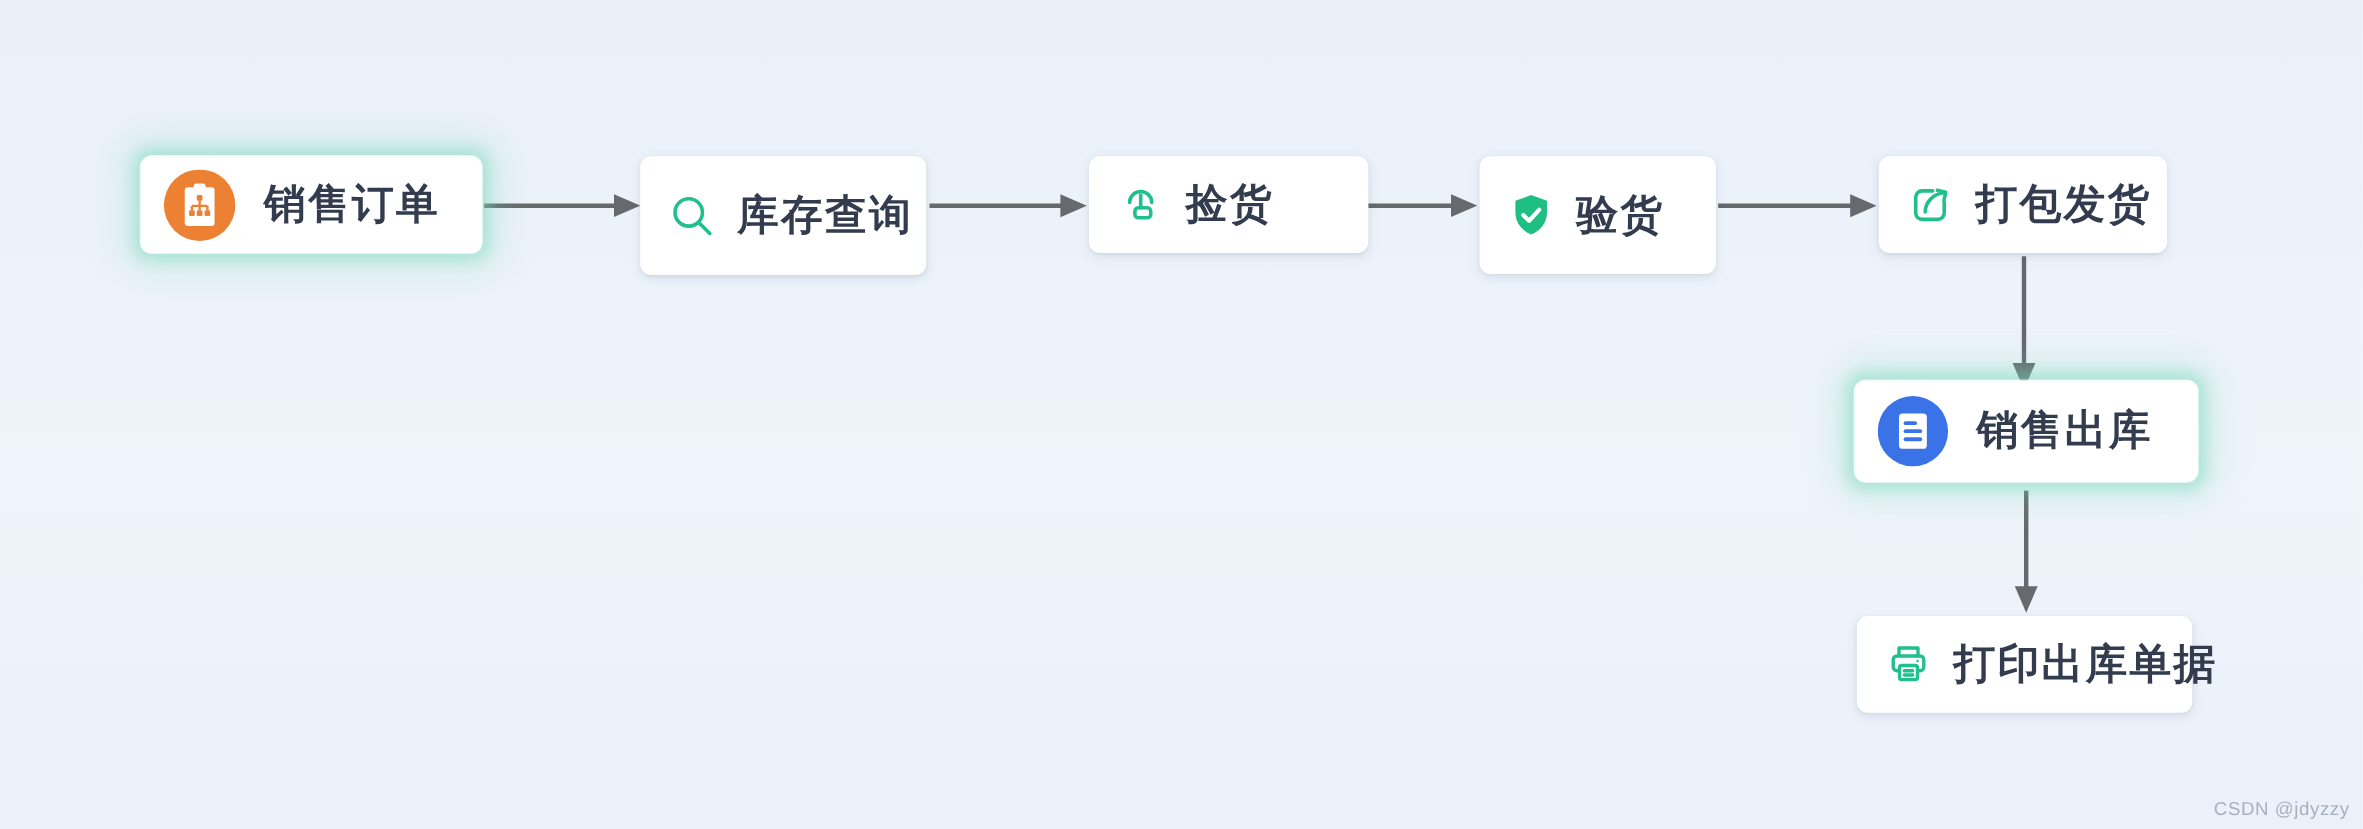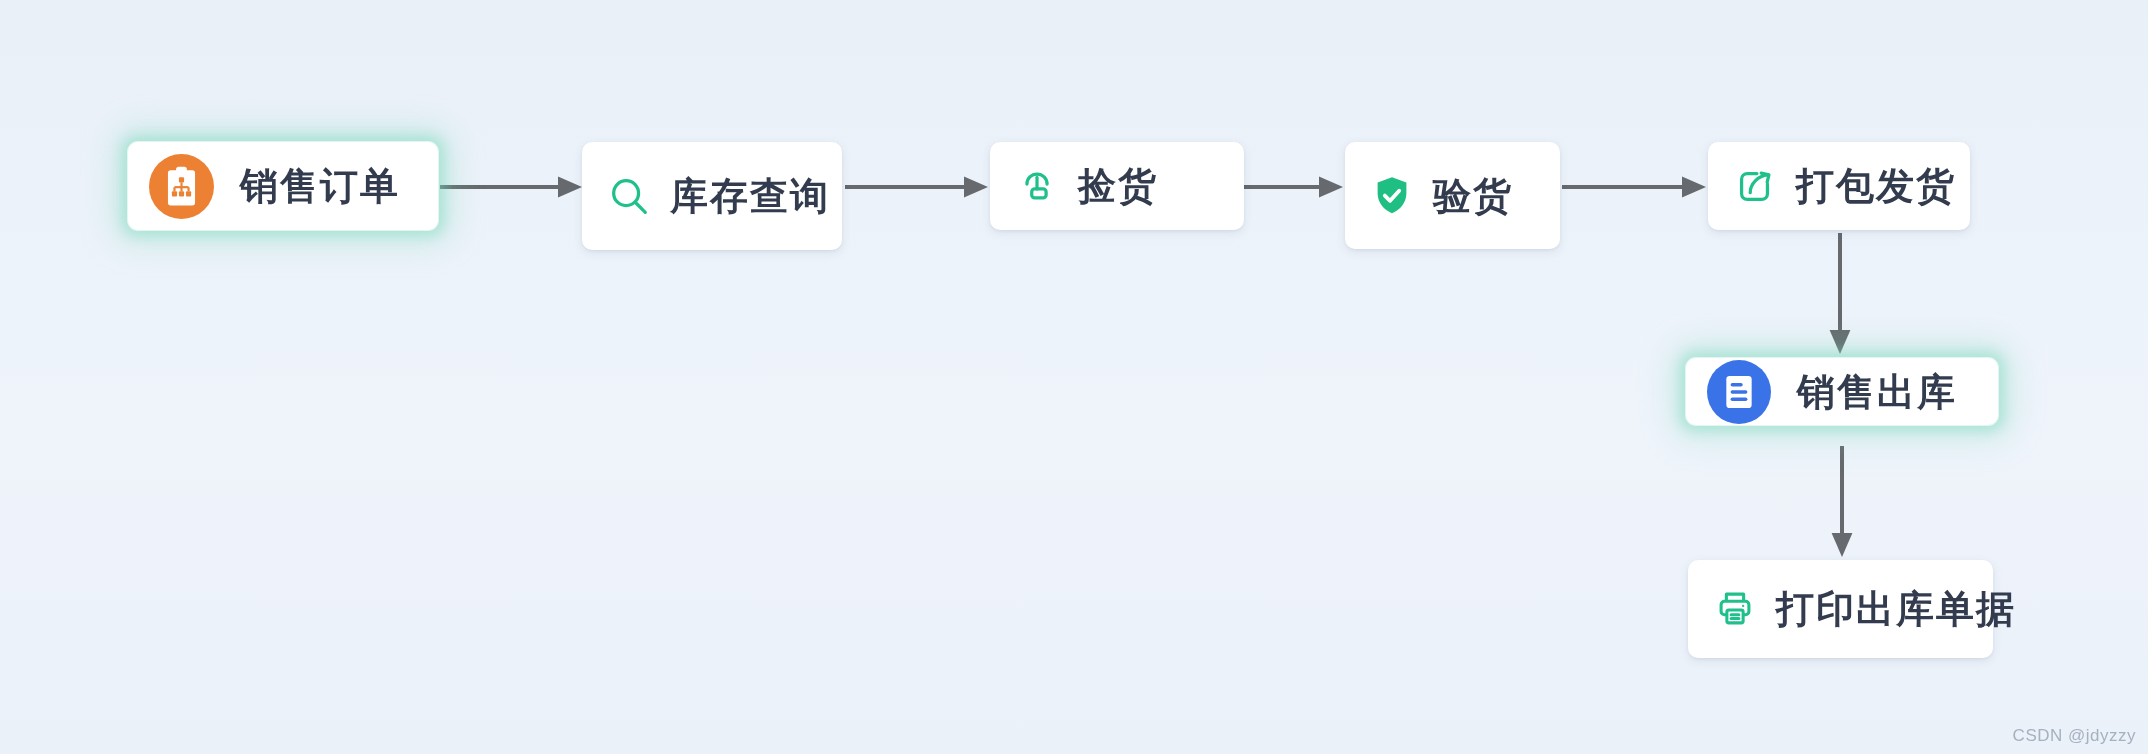--- a/index.html
+++ b/index.html
@@ -113,36 +113,36 @@
     <span class="ic">
       <svg width="46" height="46" viewBox="0 0 48 48" fill="none" stroke="#1fc08b" stroke-width="3.4" stroke-linecap="round" stroke-linejoin="round">
         <path d="M26,11 H16 A6,6 0 0 0 10,17 V32 A6,6 0 0 0 16,38 H31 A6,6 0 0 0 37,32 V22"></path>
         <path d="M19,31 C19,21.5 27,13.5 37.5,12.5"></path>
         <path d="M30.5,10.5 L38.5,12.3 L36.7,20"></path>
       </svg>
     </span>
     <span class="lbl">打包发货</span>
   </div>
 
-  <div class="node glow bigicon" style="left:1686px;top:358px;width:312px;height:67px">
+  <div class="node glow bigicon" style="left:1686px;top:346px;width:312px;height:92px">
     <span class="ic">
       <svg width="64" height="64" viewBox="0 0 48 48">
         <circle cx="24" cy="24" r="24" fill="#3a72e8"></circle>
         <rect x="14.5" y="12" width="19" height="24" rx="2.5" fill="#ffffff"></rect>
         <g stroke="#3a72e8" stroke-width="2.6" stroke-linecap="round">
           <path d="M19,18.5 H25.5"></path>
           <path d="M19,24 H29"></path>
           <path d="M19,29.5 H29"></path>
         </g>
       </svg>
     </span>
     <span class="lbl">销售出库</span>
   </div>
 
-  <div class="node" style="left:1688px;top:560px;width:305px;height:98px">
+  <div class="node" style="left:1688px;top:560px;width:305px;height:88px">
     <span class="ic">
       <svg width="46" height="46" viewBox="0 0 48 48" fill="none" stroke="#1fc08b" stroke-width="3.2" stroke-linecap="round" stroke-linejoin="round">
         <path d="M15,16 V8.5 H33 V16"></path>
         <rect x="9.5" y="16" width="29" height="14" rx="3.5" fill="#ffffff"></rect>
         <circle cx="32.5" cy="20.8" r="1.2" fill="#1fc08b" stroke="none"></circle>
         <rect x="15.5" y="25" width="17" height="13.5" rx="2" fill="#ffffff"></rect>
         <path d="M20,30 H28"></path>
         <path d="M20,34 H28"></path>
       </svg>
     </span>

